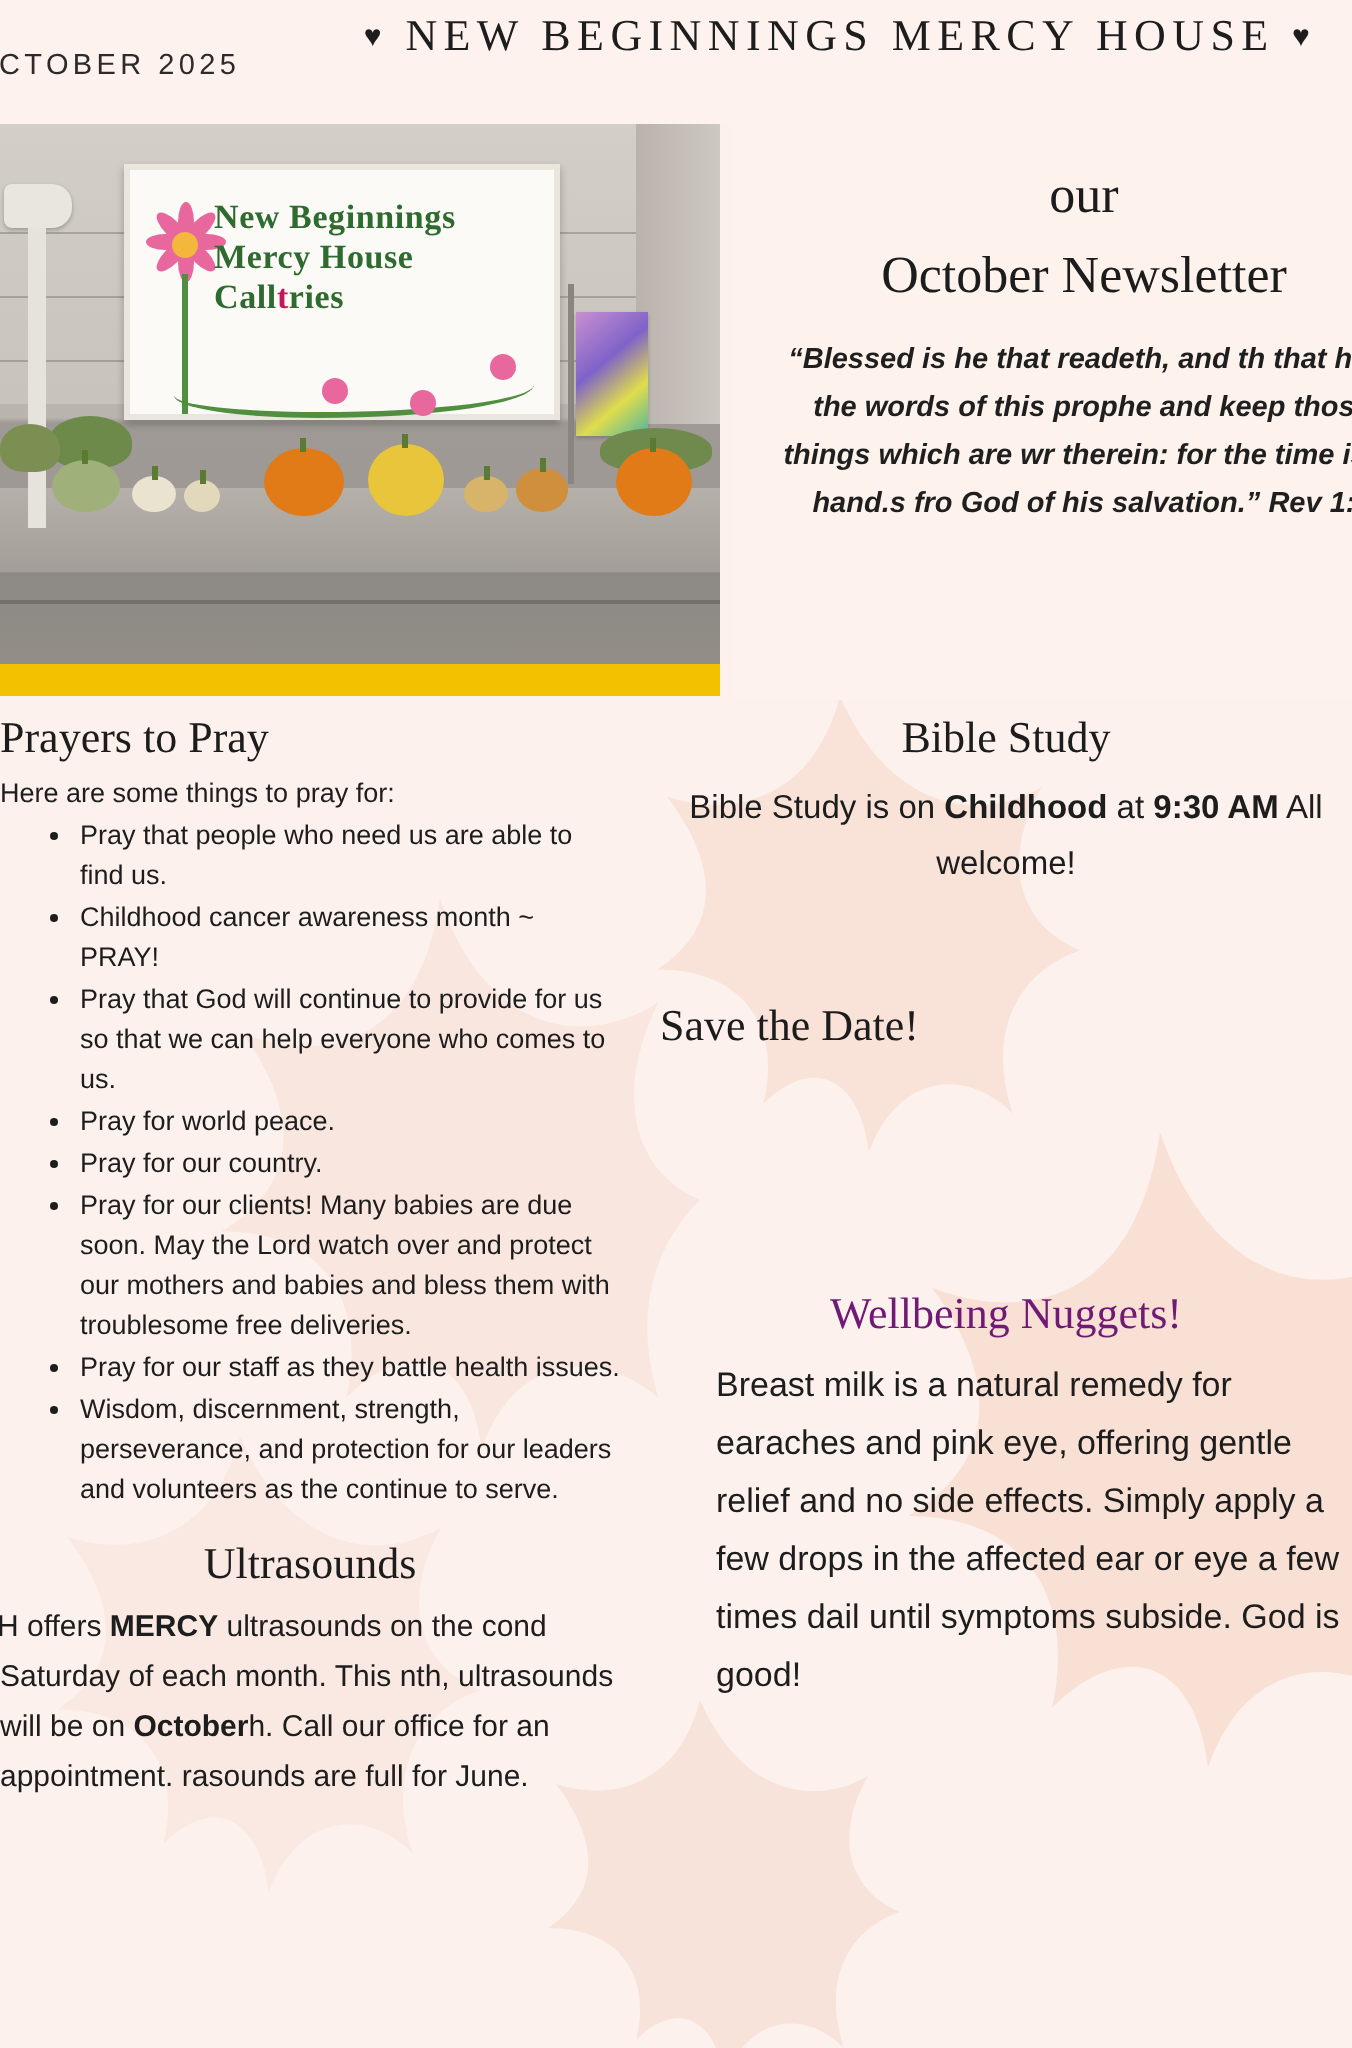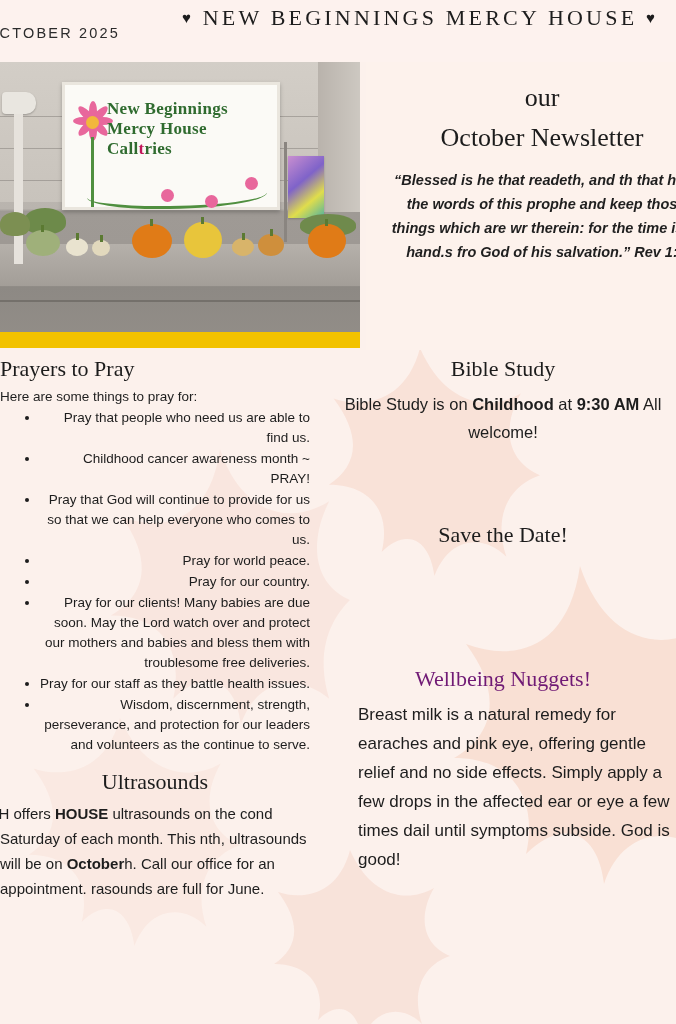--- a/index.html
+++ b/index.html
@@ -254,21 +254,20 @@
   .lead {
     font-size: 13.5px;
     color: #1e1e1e;
     margin: 0 0 2px 0;
     line-height: 18px;
   }
 
   ul.pray {
     margin: 0;
     list-style: disc;
-    text-align: right;
   }
   ul.pray li {
     font-size: 13.5px;
     line-height: 20px;
     color: #1d1d1d;
     margin-bottom: 1px;
   }
 
   .ultra-title { text-align: center; margin-top: 14px; }
   .ultra-body {
@@ -286,22 +285,22 @@
     line-height: 28px;
     color: #1d1d1d;
     text-align: center;
     margin: 8px 0 0 0;
   }
   .bible-body b { font-weight: bold; }
 
   .save-date {
     font-family: "Liberation Serif", serif;
     font-size: 22px;
-    text-align: center;
-    margin-top: 76px;
+    text-align: left;
+    margin-top: 54px;
     color: #1c1c1c;
   }
 
   .well-title {
     font-family: "Liberation Serif", serif;
     font-size: 22px;
     text-align: center;
     margin-top: 118px;
     color: #701a75;
   }
@@ -427,21 +426,21 @@
       <li>Childhood cancer awareness month ~ PRAY!</li>
       <li>Pray that God will continue to provide for us so that we can help everyone who comes to us.</li>
       <li>Pray for world peace.</li>
       <li>Pray for our country.</li>
       <li>Pray for our clients!  Many babies are due soon.  May the Lord watch over and protect our mothers and babies and bless them with troublesome free deliveries.</li>
       <li>Pray for our staff as they battle health issues.</li>
       <li>Wisdom, discernment, strength, perseverance, and protection for our leaders and volunteers as the continue to serve.</li>
     </ul>
 
     <h2 class="sect-title ultra-title">Ultrasounds</h2>
-    <p class="ultra-body"><span>MH offers </span><b>HOUSE</b><span> ultrasounds on the cond Saturday of each month. This nth, ultrasounds will be on </span><b>October</b><span>h. Call our office for an appointment. rasounds are full for June.</span></p>
+    <p class="ultra-body"><span>MH offers </span><b>MERCY</b><span> ultrasounds on the cond Saturday of each month. This nth, ultrasounds will be on </span><b>October</b><span>h. Call our office for an appointment. rasounds are full for June.</span></p>
   </div>
 
   <div class="col-right">
     <h2 class="sect-title center">Bible Study</h2>
     <p class="bible-body"><span>Bible Study is on </span><b>Childhood</b><span> at </span><b>9:30 AM</b><span> All welcome!</span></p>
 
     <div class="save-date">Save the Date!</div>
 
     <div class="well-title">Wellbeing Nuggets!</div>
     <p class="well-body">Breast milk is a natural remedy for earaches and pink eye, offering gentle relief and no side effects. Simply apply a few drops in the affected ear or eye a few times dail until symptoms subside. God is good!</p>

